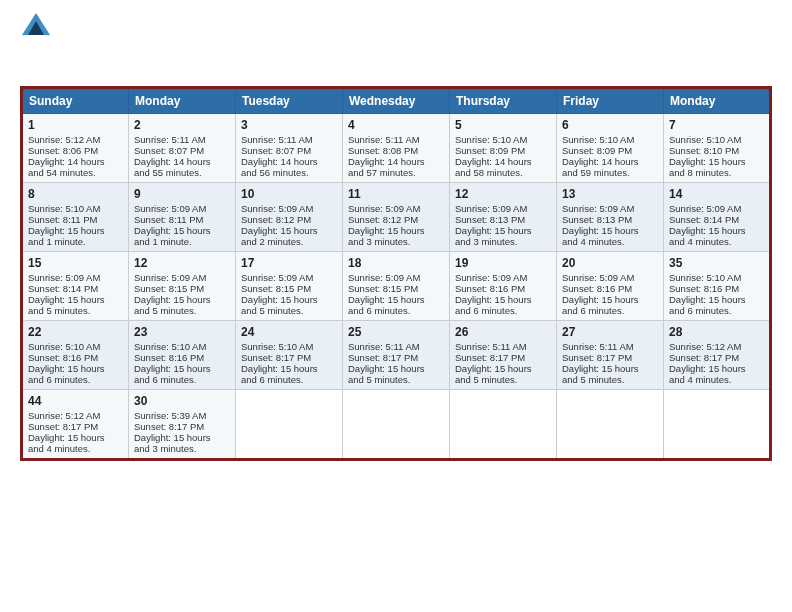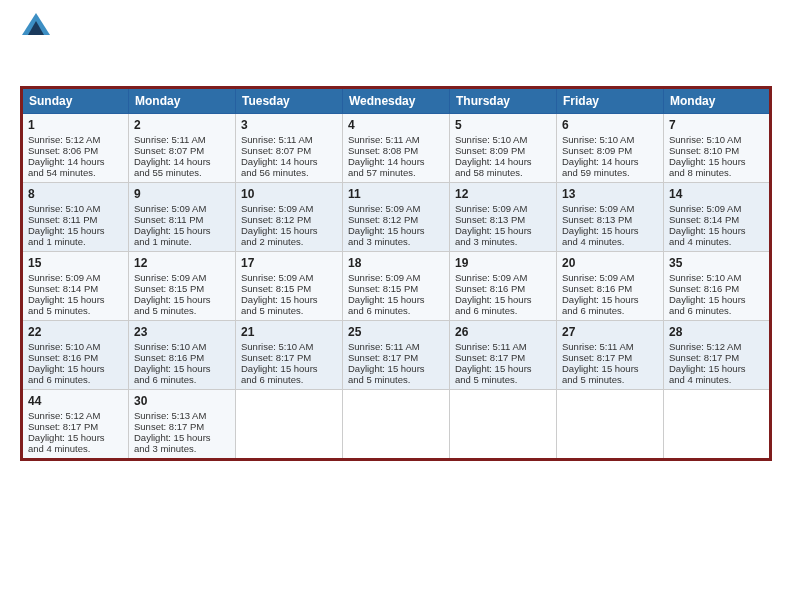--- a/index.html
+++ b/index.html
@@ -290,21 +290,21 @@
             <div>and 6 minutes.</div>
           </td>
           <td>
             <span class="day-num">23</span>
             <div>Sunrise: 5:10 AM</div>
             <div>Sunset: 8:16 PM</div>
             <div>Daylight: 15 hours</div>
             <div>and 6 minutes.</div>
           </td>
           <td>
-            <span class="day-num">21</span>
+            <span class="day-num">24</span>
             <div>Sunrise: 5:10 AM</div>
             <div>Sunset: 8:17 PM</div>
             <div>Daylight: 15 hours</div>
             <div>and 6 minutes.</div>
           </td>
           <td>
             <span class="day-num">25</span>
             <div>Sunrise: 5:11 AM</div>
             <div>Sunset: 8:17 PM</div>
             <div>Daylight: 15 hours</div>
@@ -335,21 +335,21 @@
         <tr class="row-light">
           <td>
             <span class="day-num">44</span>
             <div>Sunrise: 5:12 AM</div>
             <div>Sunset: 8:17 PM</div>
             <div>Daylight: 15 hours</div>
             <div>and 4 minutes.</div>
           </td>
           <td>
             <span class="day-num">30</span>
-            <div>Sunrise: 5:13 AM</div>
+            <div>Sunrise: 5:39 AM</div>
             <div>Sunset: 8:17 PM</div>
             <div>Daylight: 15 hours</div>
             <div>and 3 minutes.</div>
           </td>
           <td class="empty-cell" style="background: rgb(255, 255, 255);"></td>
           <td class="empty-cell" style="background: rgb(255, 255, 255);"></td>
           <td class="empty-cell" style="background: rgb(255, 255, 255);"></td>
           <td class="empty-cell" style="background: rgb(255, 255, 255);"></td>
           <td class="empty-cell" style="background: rgb(255, 255, 255);"></td>
         </tr>

